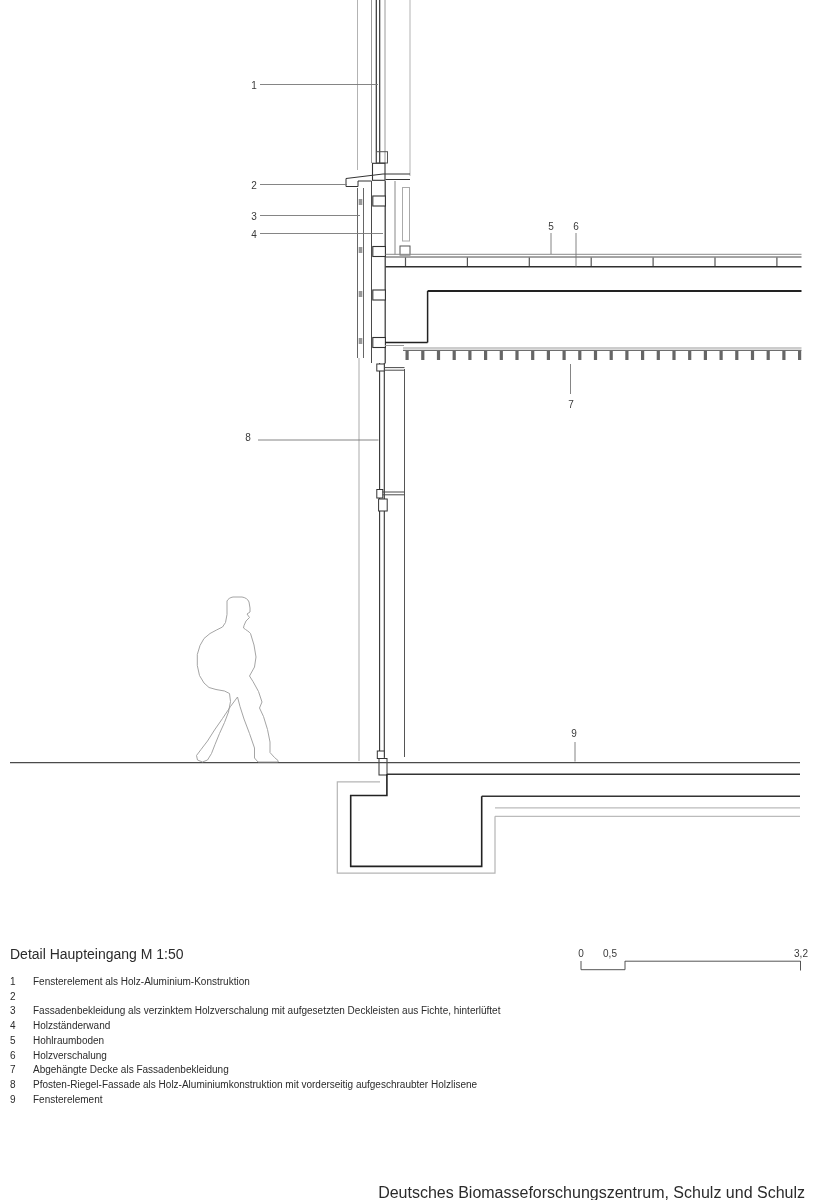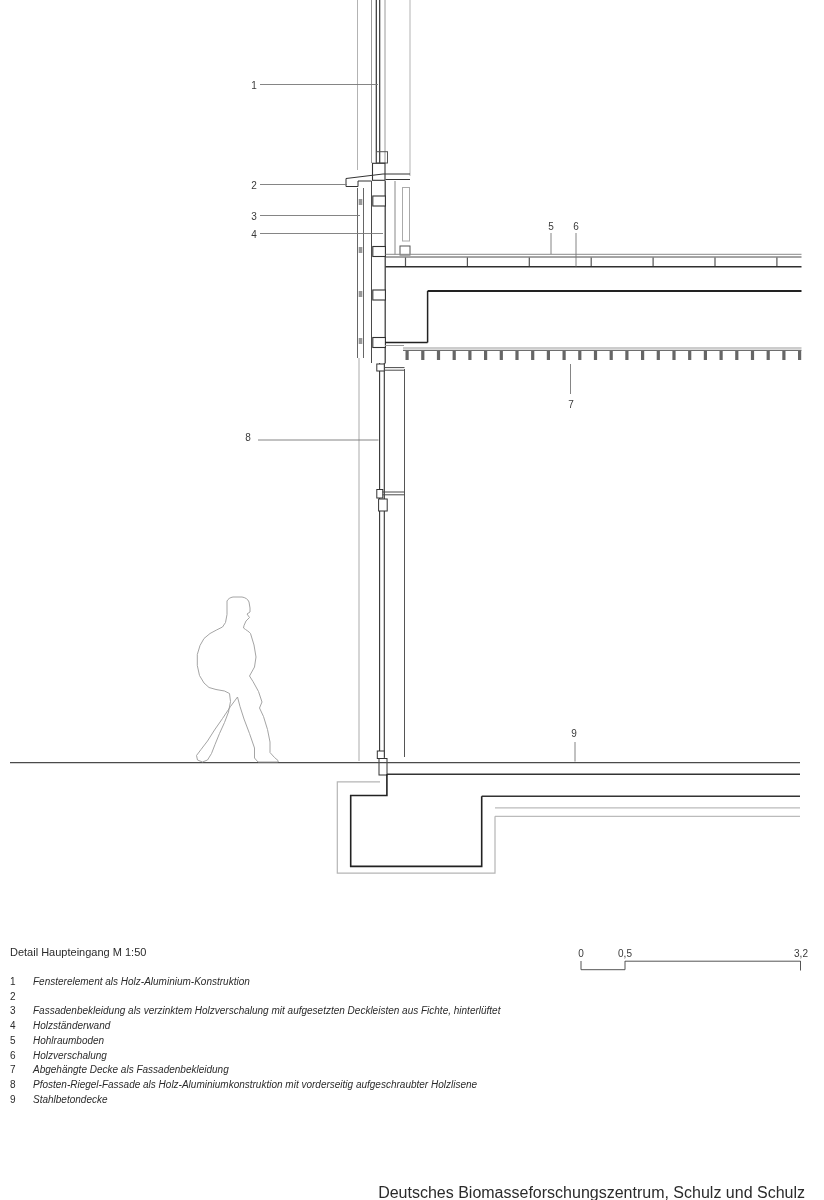--- a/index.html
+++ b/index.html
@@ -6,28 +6,28 @@
   .canvas{
     position:relative;width:824px;height:1200px;background:#ffffff;
     font-family:"Liberation Sans", sans-serif;color:#333;overflow:hidden;
   }
   svg{position:absolute;left:0;top:0;}
   .callout{
     position:absolute;font-size:10px;color:#3a3a3a;
     transform:translate(-50%,-50%);white-space:nowrap;
   }
   .title{
-    position:absolute;left:10px;top:946px;font-size:11px;color:#2b2b2b;
+    position:absolute;left:10px;top:946px;font-size:14px;color:#2b2b2b;
   }
   .legend{
     position:absolute;left:10px;top:975px;font-size:10px;line-height:14.7px;color:#2b2b2b;
   }
   .legend-row{display:flex;}
   .legend-num{width:23px;flex:0 0 23px;}
-  .legend-text{white-space:nowrap;font-style:italic;}
+  .legend-text{white-space:nowrap;}
   .scale-label{
     position:absolute;font-size:10px;color:#3a3a3a;transform:translate(-50%,-50%);
     white-space:nowrap;
   }
   .footer{
     position:absolute;right:19px;top:1184px;font-size:16px;color:#2b2b2b;white-space:nowrap;margin-left:45px;
   }
 </style>
 </head>
 <body>
@@ -200,23 +200,23 @@
     <div class="legend-row">
       <span class="legend-num">7</span>
       <span class="legend-text">Abgehängte Decke als Fassadenbekleidung</span>
     </div>
     <div class="legend-row">
       <span class="legend-num">8</span>
       <span class="legend-text">Pfosten-Riegel-Fassade als Holz-Aluminiumkonstruktion mit vorderseitig aufgeschraubter Holzlisene</span>
     </div>
     <div class="legend-row">
       <span class="legend-num">9</span>
-      <span class="legend-text">Stahlbetondecke</span>
+      <span class="legend-text">Fensterelement</span>
     </div>
   </div>
 
   <span class="scale-label" style="left:581px;top:952.5px">0</span>
-  <span class="scale-label" style="left:625px;top:952.5px">0,5</span>
+  <span class="scale-label" style="left:610px;top:952.5px">0,5</span>
   <span class="scale-label" style="left:801px;top:952.5px">3,2</span>
 
   <div class="footer">Deutsches Biomasseforschungszentrum, Schulz und Schulz</div>
 
 </div>
 
 </body></html>

